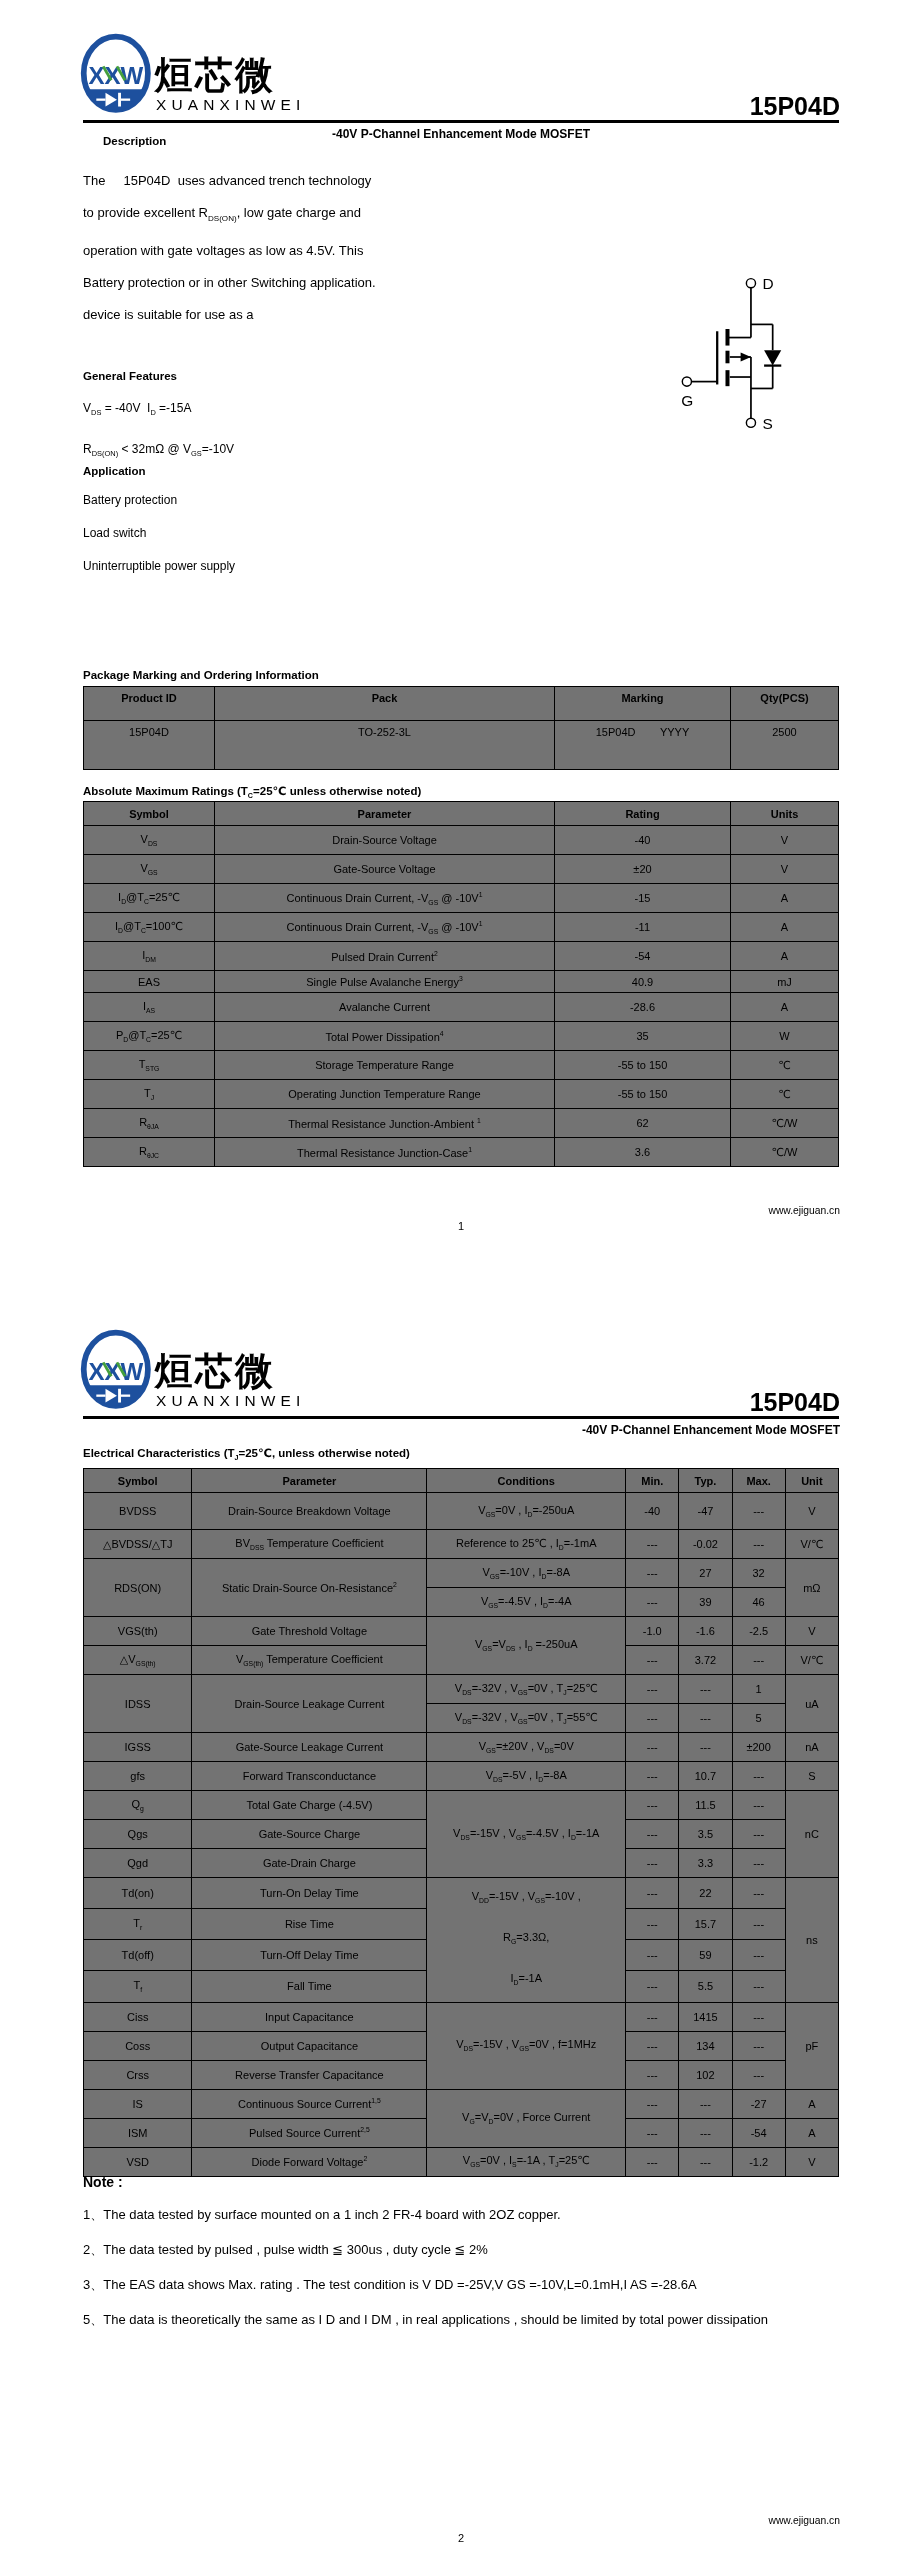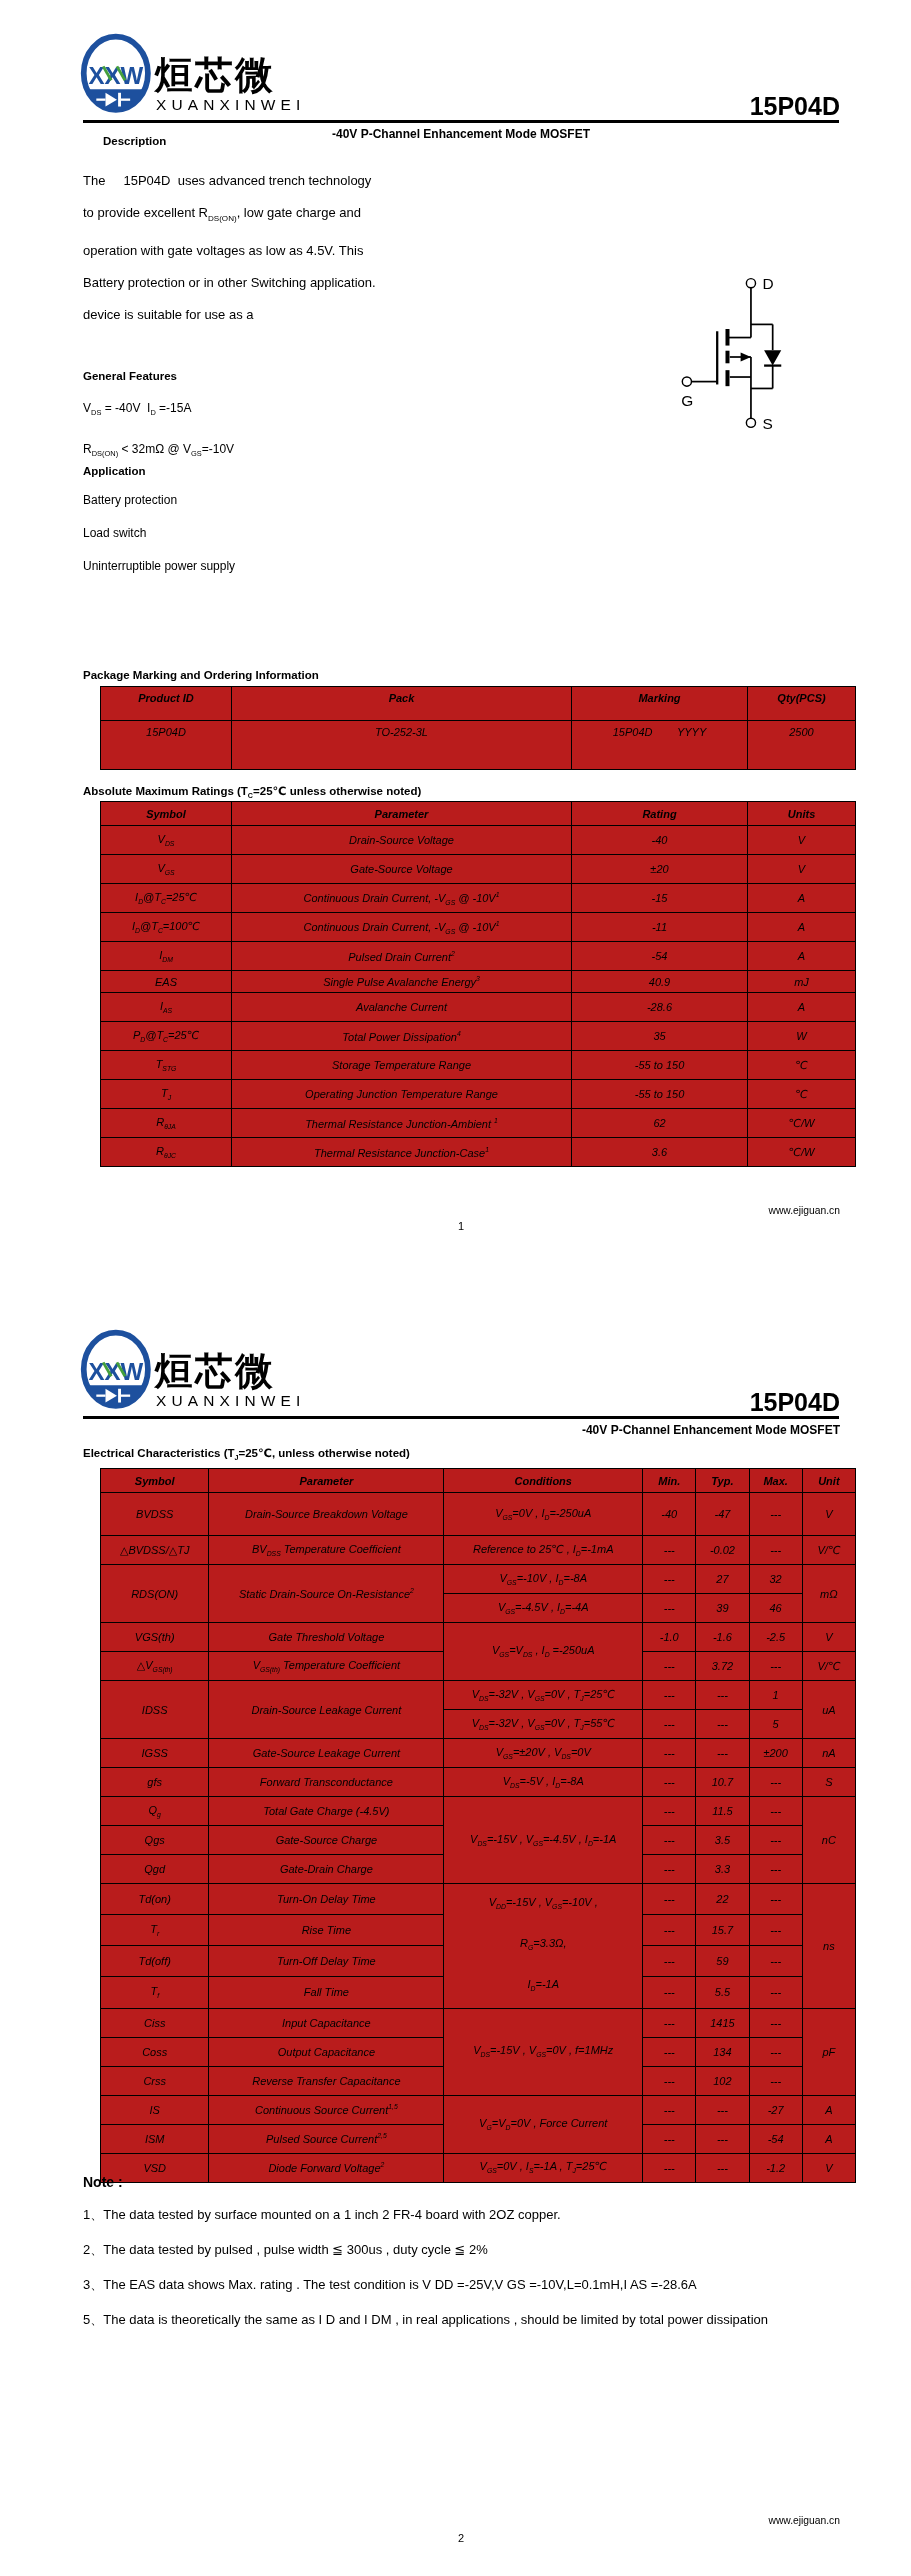--- a/index.html
+++ b/index.html
@@ -15,21 +15,21 @@
   .logo-svg{position:absolute;left:80px;width:270px;height:86px;}
   .part-title{position:absolute;right:71px;font-size:25px;font-weight:bold;letter-spacing:0px;line-height:1;}
   .h-rule{position:absolute;left:83px;width:756px;height:3.4px;background:#000;}
   .subtitle{font-size:12px;font-weight:bold;}
   .sec-head{font-size:11.5px;font-weight:bold;}
   .body-lines{font-size:13px;}
   .body-lines div{white-space:nowrap;}
   .feat-lines{font-size:12px;}
   sub{font-size:62%;}
   sup{font-size:62%;}
-  table{border-collapse:collapse;table-layout:fixed;position:absolute;left:100px;width:756px;background:#b91c1c;font-style:italic;}
+  table{border-collapse:collapse;table-layout:fixed;position:absolute;left:83px;width:756px;background:#737373;}
   table{border:1.7px solid #000;}
   th,td{border:1.1px solid #000;border-top-width:1.7px;border-bottom-width:1.7px;text-align:center;vertical-align:middle;padding:0 2.3px;font-size:11px;color:#000;}
   th{font-weight:bold;}
   .vt{vertical-align:top;padding-top:5.2px;}
   .lh-lg{line-height:37px;}
   .footer-num{position:absolute;left:83px;width:756px;text-align:center;font-size:11px;}
   .footer-url{position:absolute;right:71px;font-size:10.3px;}
   .symbol-svg{position:absolute;left:664px;top:267px;width:143px;height:172px;}
 </style>
 </head>
@@ -256,21 +256,21 @@
     <tbody>
         <tr style="height:24px;">
       <th>Symbol</th>
       <th>Parameter</th>
       <th>Conditions</th>
       <th>Min.</th>
       <th>Typ.</th>
       <th>Max.</th>
       <th>Unit</th>
     </tr>
-    <tr style="height:43px;">
+    <tr style="height:37px;">
           <td>BVDSS</td>
           <td>Drain-Source Breakdown Voltage</td>
           <td>V<sub>GS</sub>=0V , I<sub>D</sub>=-250uA</td>
           <td>-40</td>
           <td>-47</td>
           <td>---</td>
           <td>V</td>
         </tr>
     <tr style="height:29px;">
           <td>△BVDSS/△TJ</td>

